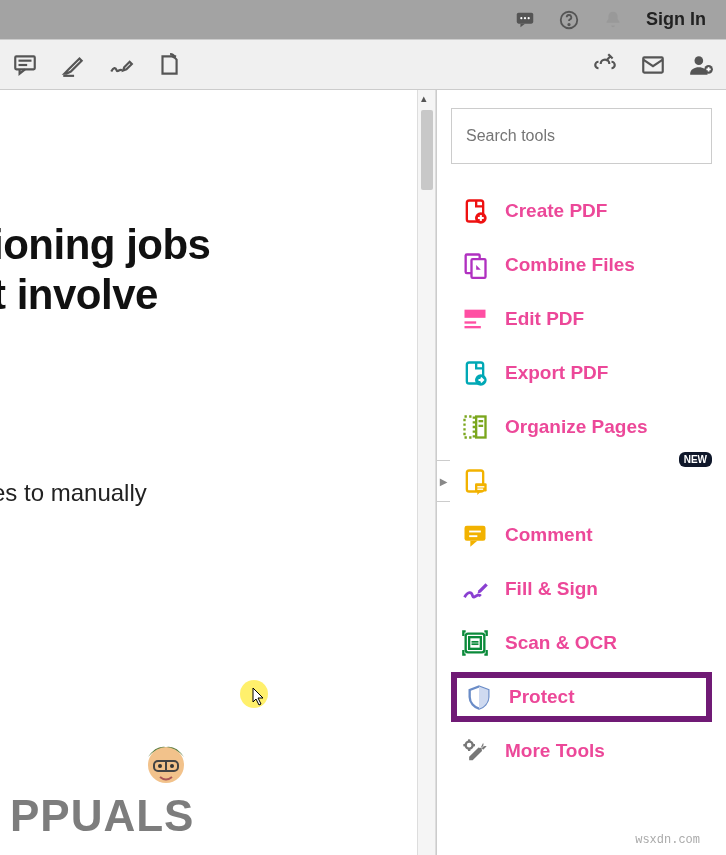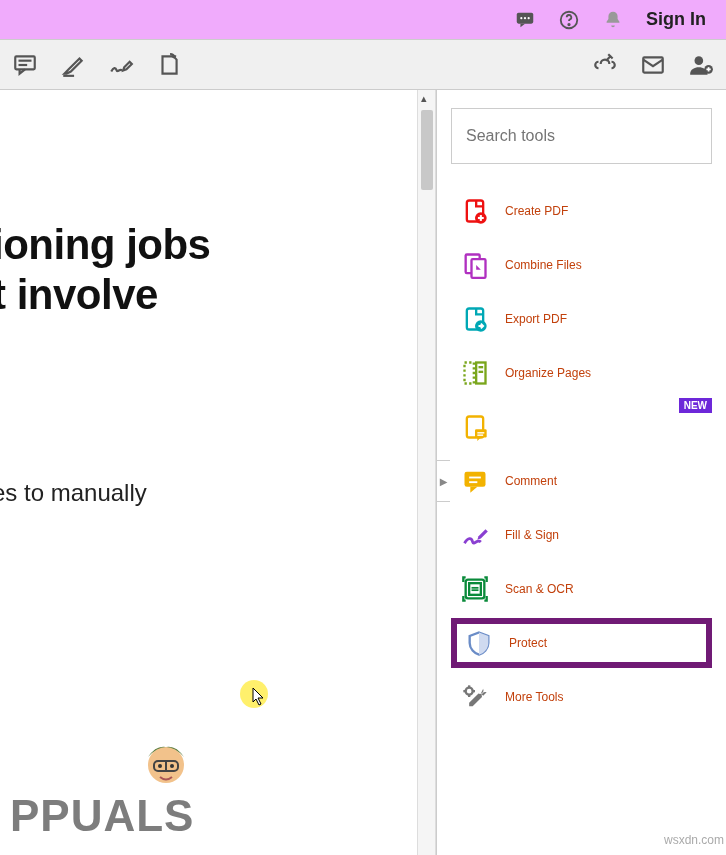--- a/index.html
+++ b/index.html
@@ -6,21 +6,21 @@
   body {
     font-family: -apple-system, BlinkMacSystemFont, "Segoe UI", Arial, sans-serif;
     background: #f5f5f5;
     width: 726px;
     height: 855px;
     overflow: hidden;
     position: relative;
   }
   .topbar {
     height: 40px;
-    background: #f0abfc;
+    background: #a3a3a3;
     border-bottom: 1px solid #ccc;
     display: flex;
     align-items: center;
     justify-content: flex-end;
     padding: 0 20px;
     gap: 22px;
   }
   .topbar .icon { width: 22px; height: 22px; display:flex; align-items:center; justify-content:center; color:#666; cursor:pointer;}
   .signin { font-size: 18px; font-weight: 600; color: #222; cursor:pointer;}
   .toolbar {
@@ -118,35 +118,35 @@
   .tool-item {
     display:flex; align-items:center;
     height: 50px;
     padding: 0 6px;
     cursor:pointer;
     position:relative;
     border: 2px solid transparent;
   }
   .tool-item.highlighted { border: 6px solid #701a75; }
   .tool-icon { width: 32px; height:32px; display:flex; align-items:center; justify-content:center; margin-right: 14px;}
-  .tool-label { font-size: 12px; color: #c2410c; }
+  .tool-label { font-size: 19px; color: #ec4899; font-weight: bold; }
   .badge {
     position:absolute;
     top: -6px; right: -2px;
-    background: #6d28d9;
+    background: #0f172a;
     color:#fff;
     font-size:10px;
     font-weight:700;
     padding: 2px 5px;
-    border-radius: 0;
+    border-radius: 6px;
   }
   .watermark {
     position:absolute;
-    bottom: 8px; right: 2px;
-    font-size: 12px; color: #aaa;
+    bottom: 8px; right: 26px;
+    font-size: 12px; color: #aaa; font-family: Liberation Mono, monospace;
   }
   .logo {
     position:absolute;
     left: 10px; bottom: 14px;
     display:flex; align-items:flex-end;
     gap: 0px;
     flex-direction: column;
   }
   .logo-face {
     width: 56px; height:56px;
@@ -289,20 +289,28 @@
           <span class="tool-icon">
             <svg viewBox="0 0 24 24" width="28" height="28">
               <use href="#i-combine-files"></use>
             </svg>
           </span>
           <span class="tool-label">Combine Files</span>
         </div>
         <div class="tool-item">
           <span class="tool-icon">
             <svg viewBox="0 0 24 24" width="28" height="28">
+              <use href="#i-edit-pdf"></use>
+            </svg>
+          </span>
+          <span class="tool-label">Edit PDF</span>
+        </div>
+        <div class="tool-item">
+          <span class="tool-icon">
+            <svg viewBox="0 0 24 24" width="28" height="28">
               <use href="#i-export-pdf"></use>
             </svg>
           </span>
           <span class="tool-label">Export PDF</span>
         </div>
         <div class="tool-item">
           <span class="tool-icon">
             <svg viewBox="0 0 24 24" width="28" height="28">
               <use href="#i-organize"></use>
             </svg>

